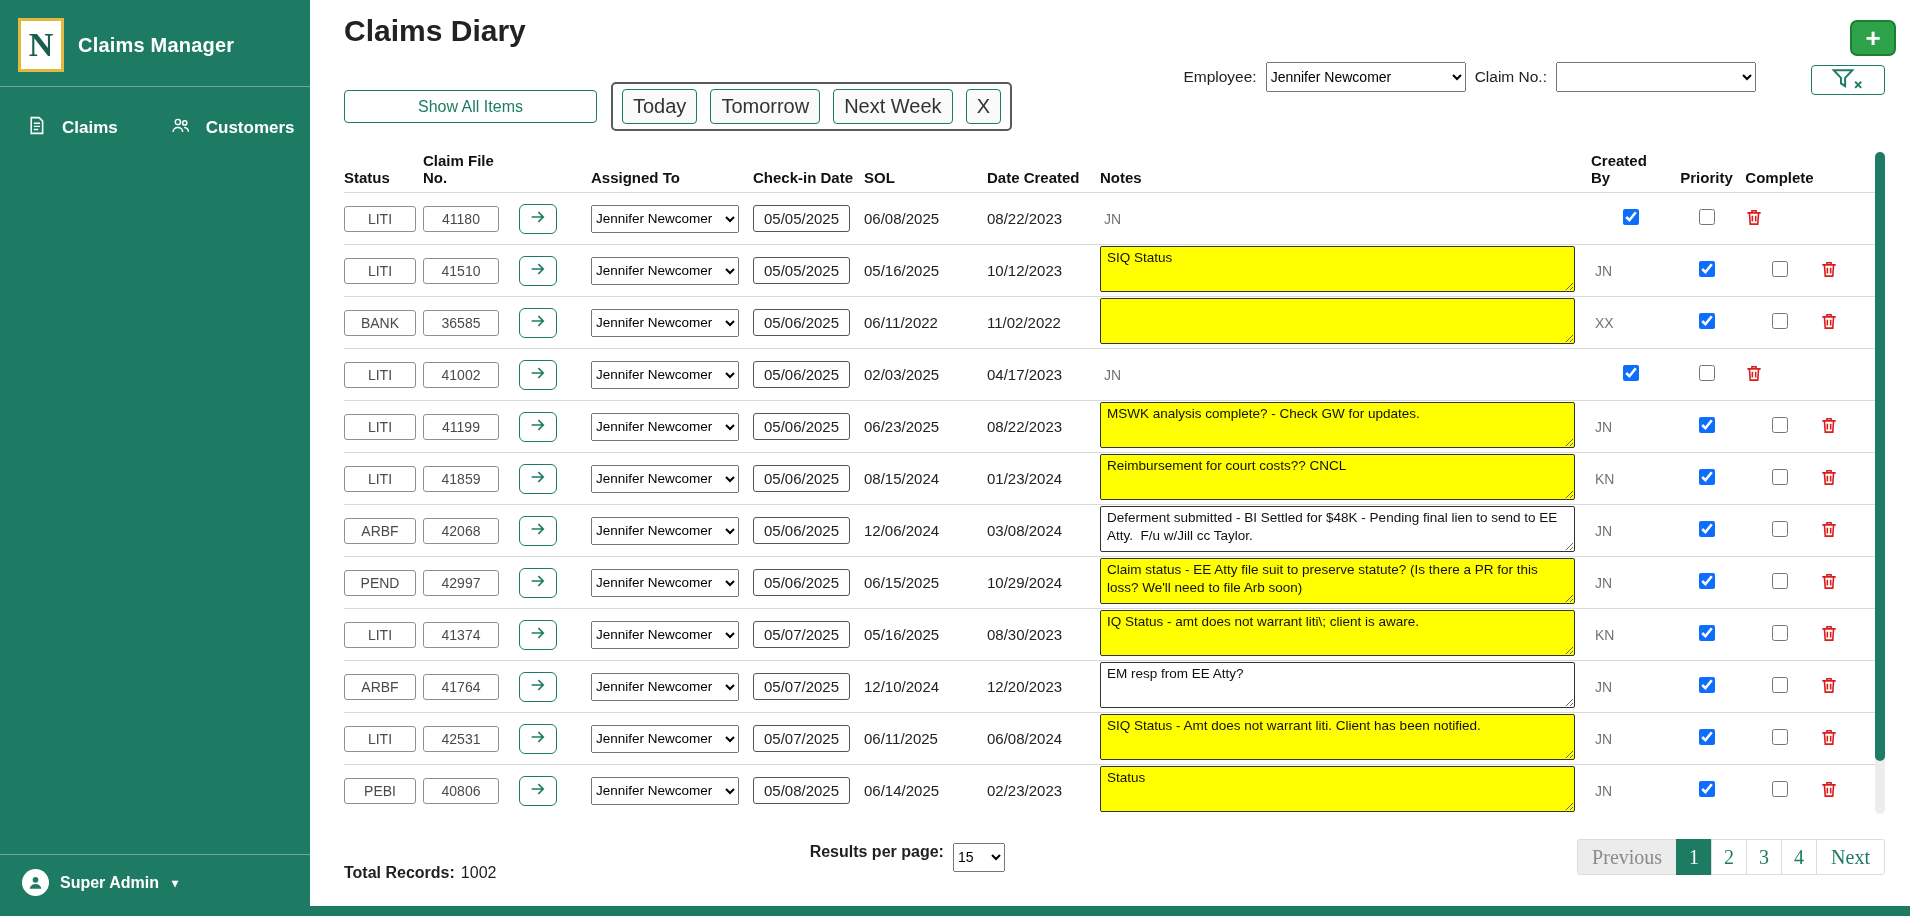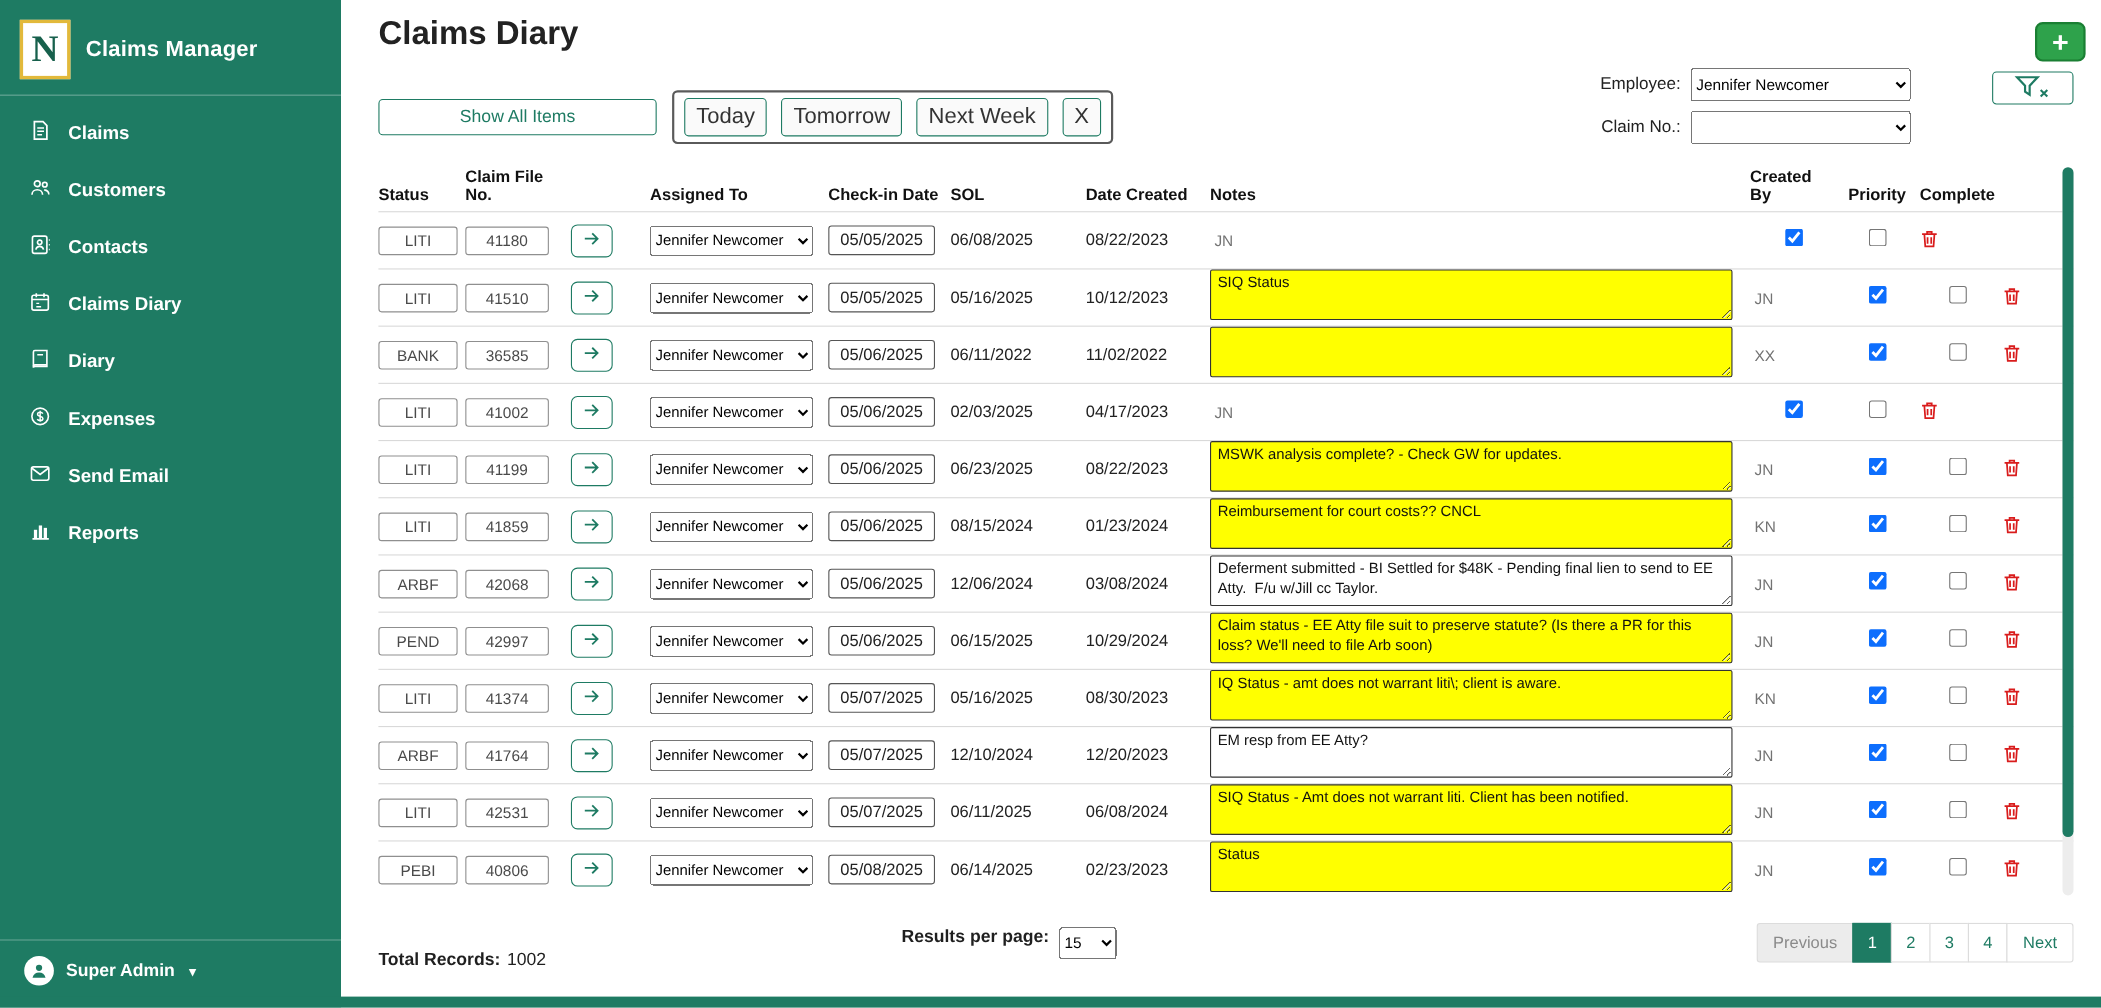--- a/index.html
+++ b/index.html
@@ -14,21 +14,21 @@
   .sidebar {
     width: 310px; flex: 0 0 310px; height: 916px;
     background: #1E7B63; color: #fff;
     display: flex; flex-direction: column;
   }
   .sidebar-header { display: flex; align-items: center; gap: 14px; padding: 18px 18px 14px 18px; }
   .logo-box { width: 46px; height: 54px; background: #fff; border: 3px solid #e2b93b; display: grid; place-items: center; }
   .logo-letter { font-family: "Liberation Serif", serif; font-size: 34px; font-weight: bold; color: #17604c; }
   .app-title { font-size: 20px; font-weight: bold; letter-spacing: .2px; }
   .sidebar-divider { height: 1px; background: rgba(255,255,255,.35); margin: 0 0 8px 0; }
-  .nav { display: flex; flex-direction: column; }
+  .nav { display: flex; flex-direction: row; }
   .nav-item { display: flex; align-items: center; gap: 15px; padding: 13px 26px; font-size: 17px; font-weight: 600; cursor: pointer; }
   .nav-item svg { width: 21px; height: 21px; flex: 0 0 21px; }
   .sidebar-footer {
     margin-top: auto; border-top: 1px solid rgba(255,255,255,.35);
     padding: 14px 22px 20px 22px; display: flex; align-items: center; gap: 11px; font-size: 16px; font-weight: 600;
   }
   .avatar { width: 27px; height: 27px; border-radius: 50%; background: #fff; display: grid; place-items: center; }
   .caret { font-size: 12px; margin-left: 2px; }
   
   .main { flex: 1; position: relative; padding-top: 14px; background: #fff; }
@@ -43,21 +43,21 @@
   .left-filters { position: absolute; left: 0; top: 20px; display: flex; align-items: center; gap: 14px; }
   .btn-show-all {
     width: 253px; height: 33px; background: #fff; border: 1px solid #1E7B63; border-radius: 4px;
     color: #1E7B63; font-size: 16px; cursor: pointer; font-family: inherit;
   }
   .quick-box { border: 2px solid #5a5a5a; border-radius: 5px; padding: 5px 9px; display: flex; align-items: center; gap: 13px; }
   .quick-btn {
     border: 1px solid #1E7B63; border-radius: 4px; background: #fafafa; padding: 5px 10px;
     font-size: 20px; color: #333; cursor: pointer; font-family: inherit;
   }
-  .right-filters { position: absolute; right: 148px; top: 0; display: flex; flex-direction: column; gap: 9px; }
+  .right-filters { position: absolute; right: 129px; top: 0; display: flex; flex-direction: row; gap: 9px; }
   .filter-row { display: flex; align-items: center; justify-content: flex-end; gap: 9px; }
   .filter-label { font-size: 15.5px; color: #222; }
   .filter-select { width: 200px; height: 30px; font-size: 14px; font-family: inherit; }
   .funnel-btn {
     position: absolute; right: 0; top: 3px; width: 74px; height: 30px;
     border: 1.5px solid #1E7B63; border-radius: 4px; background: #fff; cursor: pointer;
     display: grid; place-items: center;
   }
   
   .table-wrap { position: relative; margin: 0 25px 0 34px; }
@@ -100,21 +100,21 @@
   .vscroll-thumb { position: absolute; top: 0; left: 0; width: 10px; height: 92%; background: #1E7B63; border-radius: 5px; }
   
   .list-footer { margin: 16px 25px 0 34px; display: flex; align-items: center; justify-content: space-between; }
   .total-block { font-size: 16px; margin-top: 32px; }
   .total-block b { margin-right: 6px; }
   .rpp-block { display: flex; align-items: flex-start; gap: 9px; font-size: 16px; transform: translateX(-130px); }
   .rpp-select { width: 52px; height: 29px; font-size: 14px; font-family: inherit; }
   .pagination { display: flex; }
   .pg-btn {
     min-width: 36px; height: 36px; border: 1px solid #dcdcdc; background: #fff; color: #1E7B63;
-    font-size: 15px; cursor: pointer; font-family: Liberation Sans, sans-serif; margin-left: -1px; padding: 0 10px;
+    font-size: 20px; cursor: pointer; font-family: Liberation Serif, serif; margin-left: -1px; padding: 0 10px;
   }
   .pg-prev { background: #ececec; color: #8a8a8a; padding: 0 14px; border-radius: 3px 0 0 3px; }
   .pg-next { padding: 0 14px; border-radius: 0 3px 3px 0; }
   .pg-btn.active { background: #1E7B63; border-color: #1E7B63; color: #fff; }
   .bottom-strip { position: fixed; left: 0; bottom: 0; width: 1910px; height: 10px; background: #1E7B63; }
 </style>
 </head>
 <body>
 
 <aside class="sidebar">

